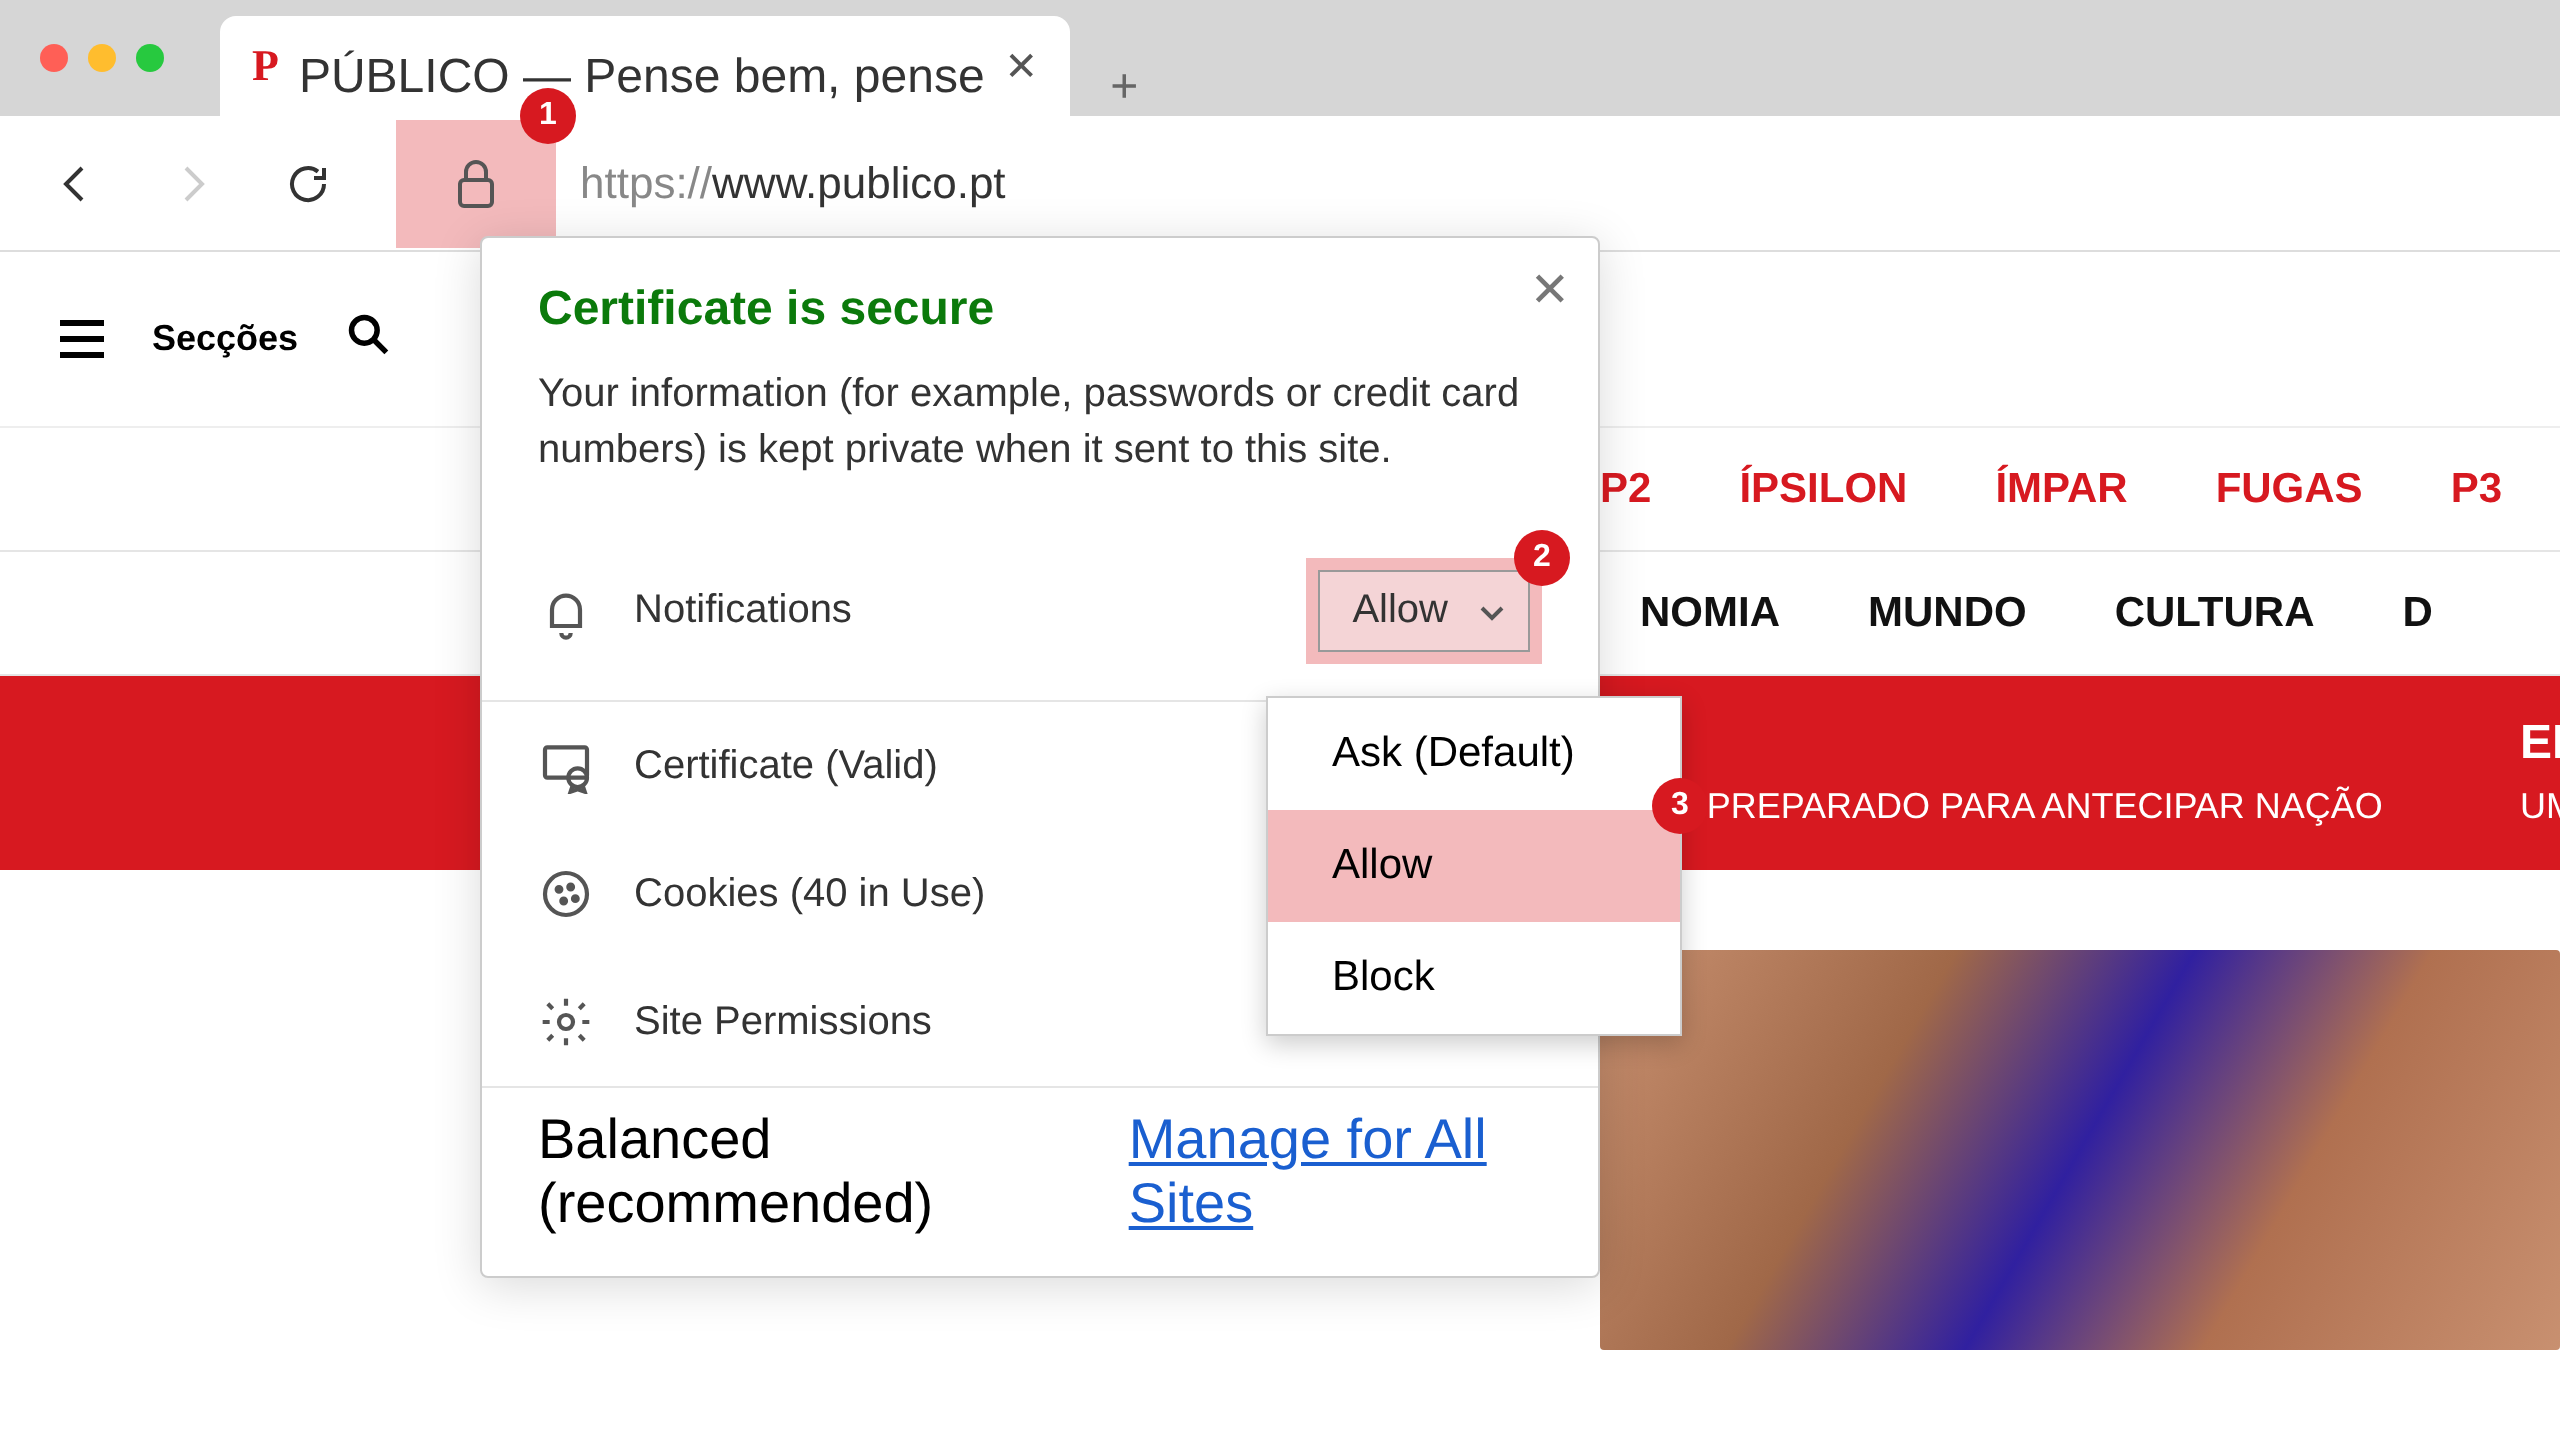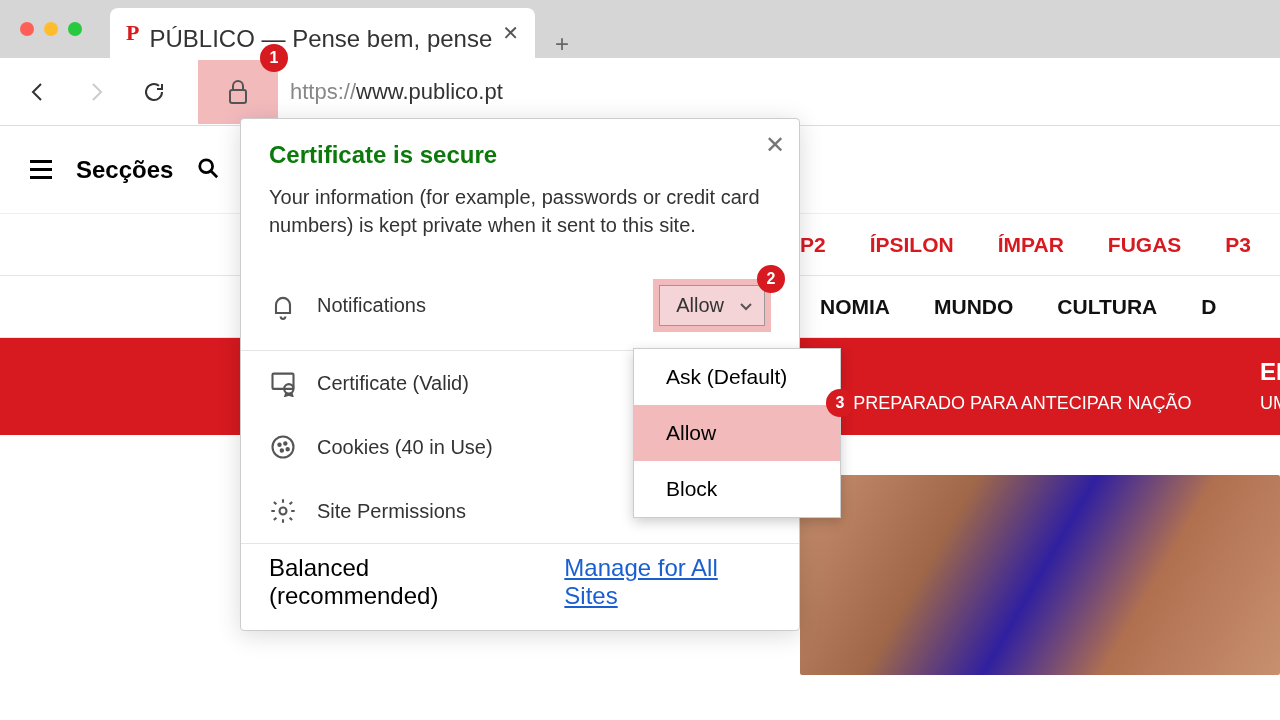--- a/index.html
+++ b/index.html
@@ -30,21 +30,21 @@
 .url .proto { color: #888; }
 
 
 .badge { position: absolute; width: 28px; height: 28px; background: #d71920; color: #fff; border-radius: 50%; display: flex; align-items: center; justify-content: center; font-weight: 700; font-size: 16px; z-index: 100; }
 
 
 .page { position: relative; height: calc(720px - 126px); background: #fff; overflow: hidden; }
 .site-header { height: 88px; border-bottom: 1px solid #eee; display: flex; align-items: center; padding: 0 30px; gap: 24px; }
 .menu-icon { display: flex; flex-direction: column; gap: 5px; }
 .menu-icon span { width: 22px; height: 3px; background: #000; }
-.seccoes { font-weight: 700; font-size: 24px; }
+.seccoes { font-weight: 700; font-size: 18px; }
 .search-icon svg { width: 22px; height: 22px; stroke: #000; stroke-width: 3; fill: none; }
 .subnav { height: 62px; border-bottom: 1px solid #e5e5e5; display: flex; align-items: center; gap: 44px; padding-left: 800px; font-weight: 800; font-size: 21px; color: #d71920; }
 .subnav2 { height: 62px; border-bottom: 1px solid #e5e5e5; display: flex; align-items: center; gap: 44px; padding-left: 820px; font-weight: 700; font-size: 21px; color: #111; }
 .red-band { background: #d71920; color: #fff; padding: 20px 30px 20px 800px; display: flex; gap: 40px; }
 .rb-col { flex: 0 0 420px; }
 .rb-title { font-weight: 800; font-size: 24px; margin-bottom: 6px; }
 .rb-body { font-size: 18px; line-height: 1.3; }
 .hero { height: 200px; background: linear-gradient(120deg, #c89070 0%, #a06848 30%, #3020a0 50%, #b07050 70%, #c89070 100%); margin-left: 800px; margin-top: 40px; border-radius: 2px; }
 
 
@@ -55,21 +55,21 @@
 .popup .desc { font-size: 20px; color: #333; line-height: 1.4; margin-bottom: 18px; }
 .row { display: flex; align-items: center; padding: 18px 28px; gap: 20px; font-size: 20px; color: #333; }
 .row svg { width: 28px; height: 28px; stroke: #555; stroke-width: 1.8; fill: none; flex-shrink: 0; }
 .row.sep { border-top: 1px solid #e5e5e5; }
 .row .label { flex: 1; }
 .select-box { background: rgba(215,25,32,0.3); padding: 6px; position: relative; }
 .select-inner { border: 1px solid #999; padding: 8px 40px 8px 16px; background: #f4d4d6; font-size: 20px; position: relative; }
 .select-inner svg { position: absolute; right: 10px; top: 50%; transform: translateY(-50%); width: 16px; height: 16px; stroke: #555; stroke-width: 2; }
 .tracking { padding: 10px 28px 0; }
 .tracking h3 { font-size: 24px; font-weight: 700; margin-bottom: 10px; }
-.track-row { display: flex; align-items: flex-start; gap: 28px; font-size: 24px; }
+.track-row { display: flex; align-items: flex-start; gap: 28px; font-size: 28px; }
 .track-row a { color: #1a5fd0; text-decoration: underline; }
 
 
 .dropdown { position: absolute; left: 633px; top: 348px; width: 208px; background: #fff; border: 1px solid #ccc; box-shadow: 0 4px 12px rgba(0,0,0,0.2); z-index: 60; }
 .dropdown .opt { padding: 16px 32px; font-size: 21px; cursor: pointer; }
 .dropdown .opt.highlighted { background: rgba(215,25,32,0.3); position: relative; }
 </style>
 </head>
 <body>
 

